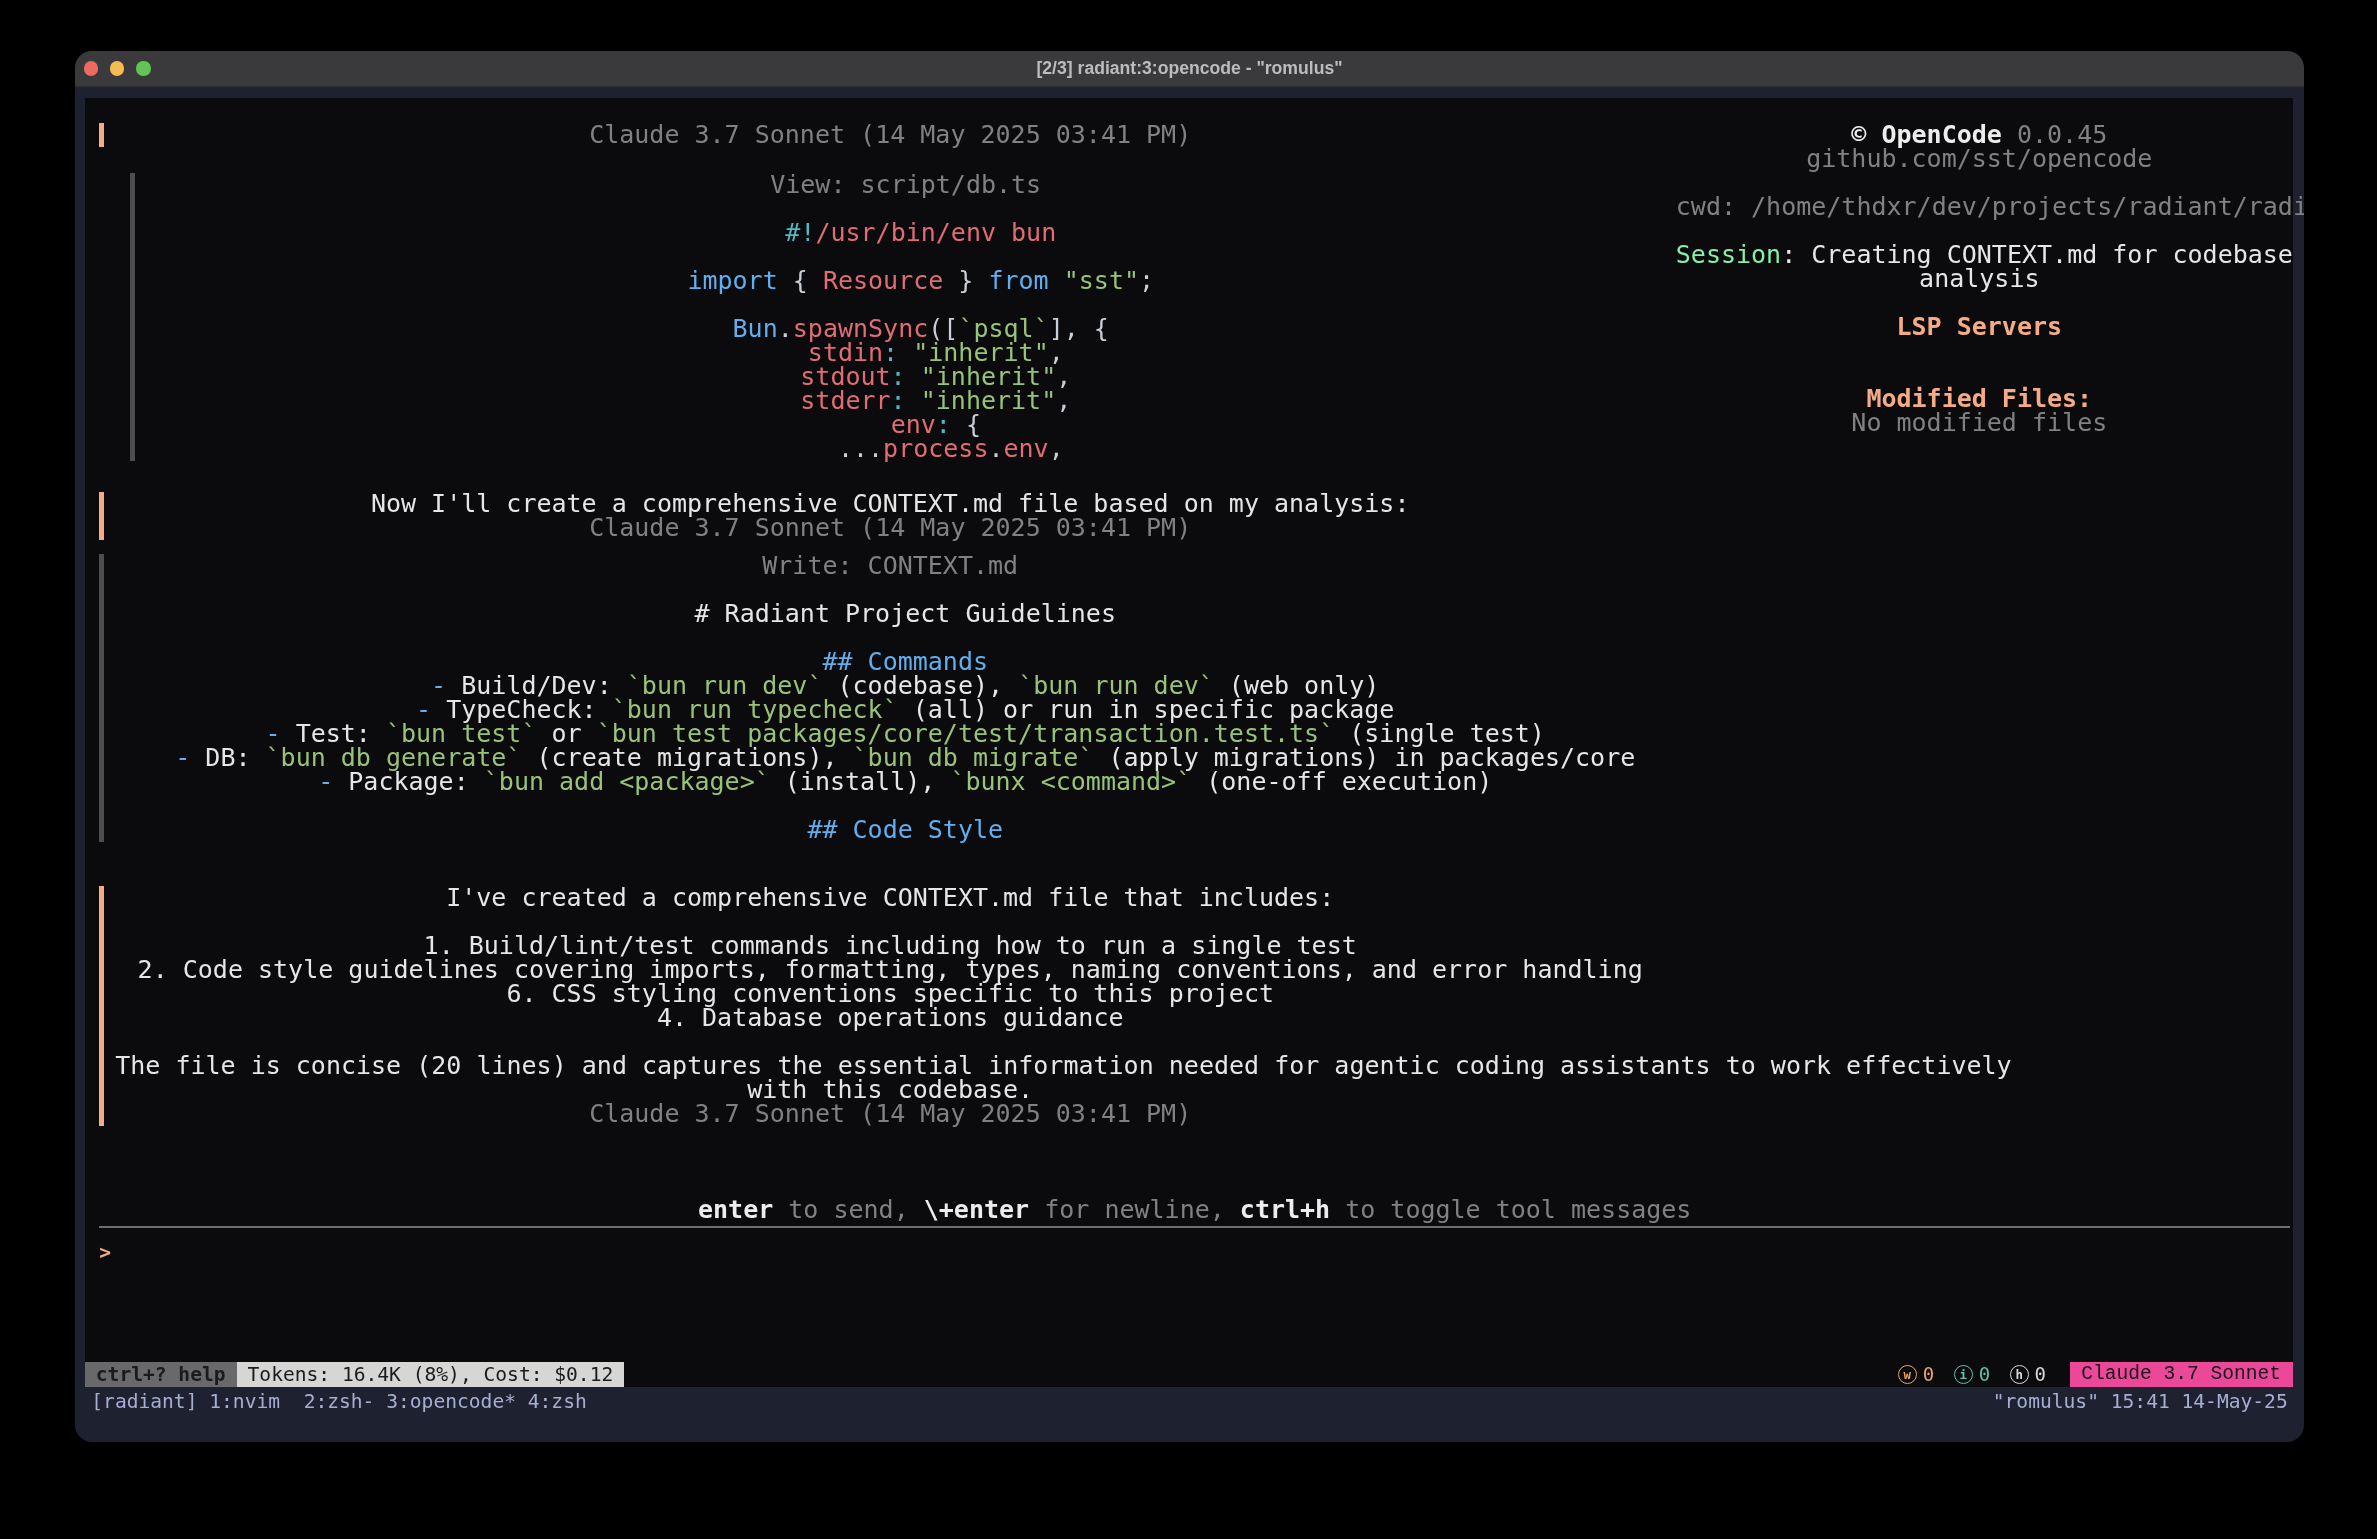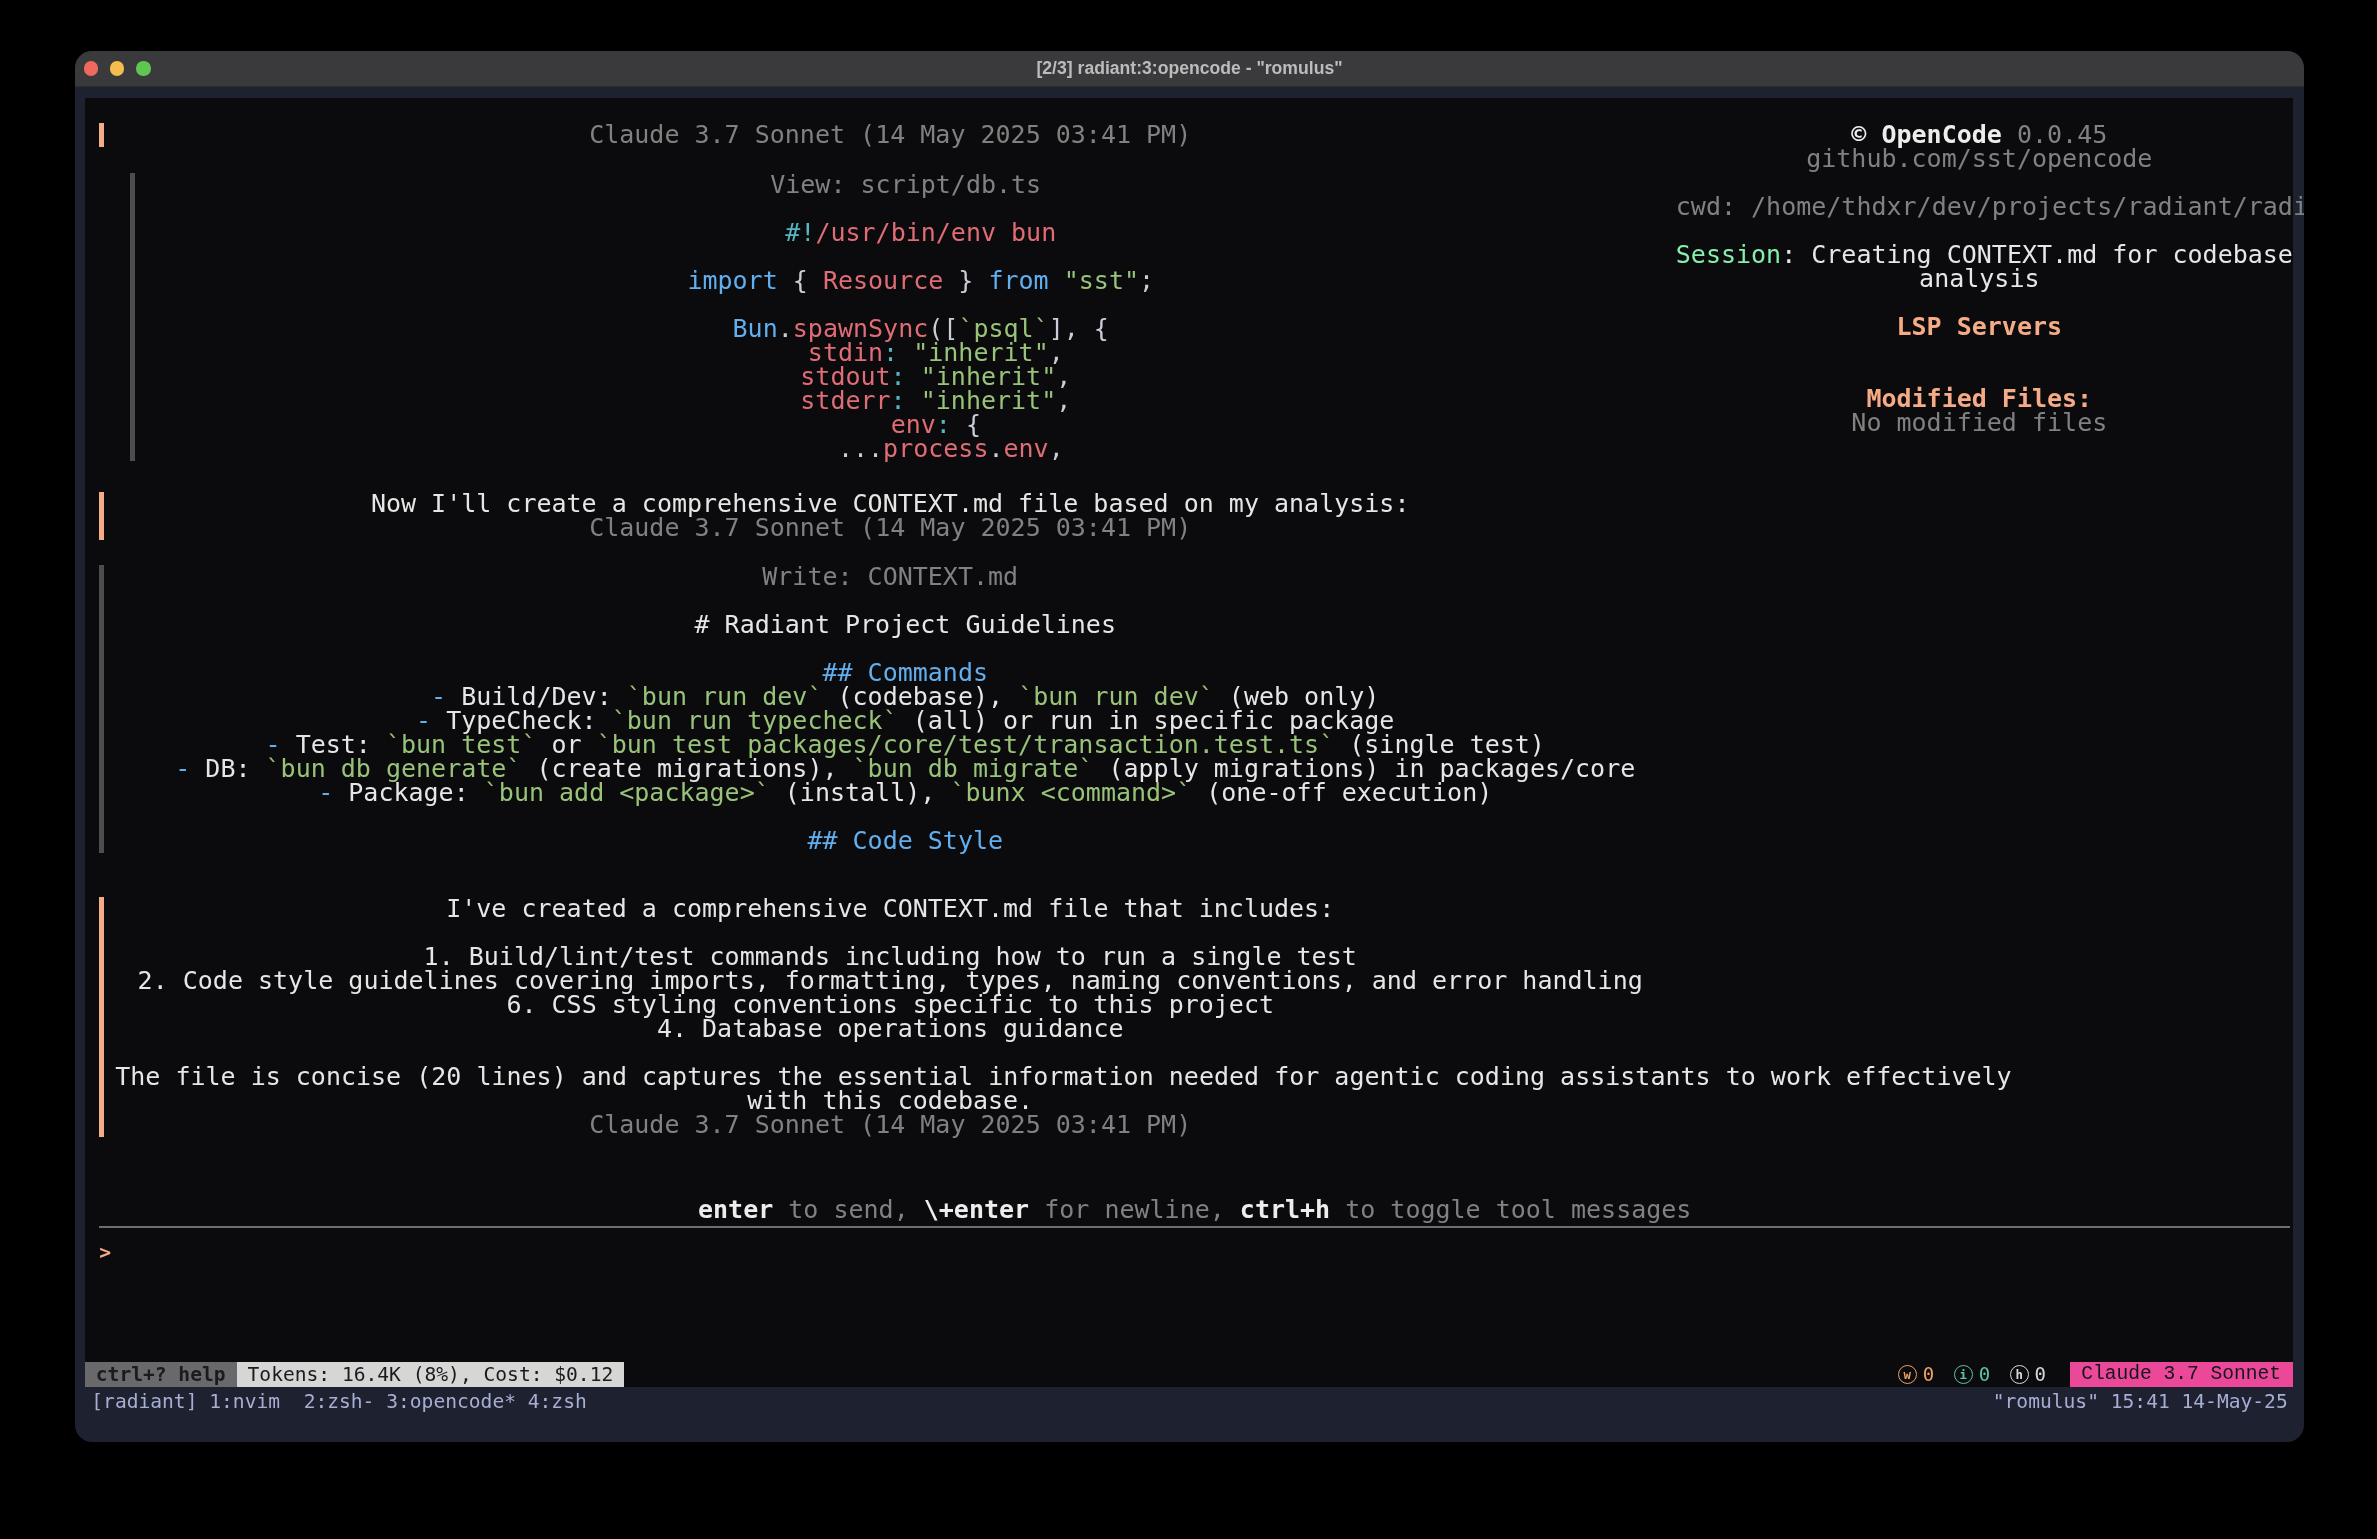--- a/index.html
+++ b/index.html
@@ -28,21 +28,21 @@
   .c-teal{color:#56b6c2;}
   .c-orange{color:#86efac;}
   .c-orangeb{color:#f5ab85;font-weight:bold;}
   .c-boldw{color:#ededed;font-weight:bold;}
 
   .main-col{position:absolute;left:14.4px;top:25px;width:1566px;}
   .sidebar{position:absolute;left:1591px;top:25px;width:607px;}
 
   .block{border-left:5.9px solid #4d4d50;padding-left:11px;}
   .block.accent{border-left-color:#f5ab85;}
-  .mt40{margin-top:26px;margin-left:31px;} .mt48{margin-top:31px;} .mt38{margin-top:25px;} .mt68{margin-top:44px;}
+  .mt40{margin-top:26px;margin-left:31px;} .mt48{margin-top:31px;} .mt38{margin-top:14px;} .mt68{margin-top:44px;}
 
   .footer{position:absolute;left:14.4px;right:2.6px;top:1100px;}
   .divider{height:2px;background:#6e6e6e;margin-top:3.9px;}
   .prompt-row{margin-top:13px;display:flex;}
   .prompt-caret{color:#f5ab85;font-weight:bold;font-size:19.6px;line-height:24px;white-space:pre;}
   .prompt-input{flex:1;height:24px;}
 
   .status-row{position:absolute;left:0;right:0;bottom:0;height:25.4px;display:flex;align-items:stretch;
               font-size:19.6px;line-height:25.4px;}
   .seg{white-space:pre;}

